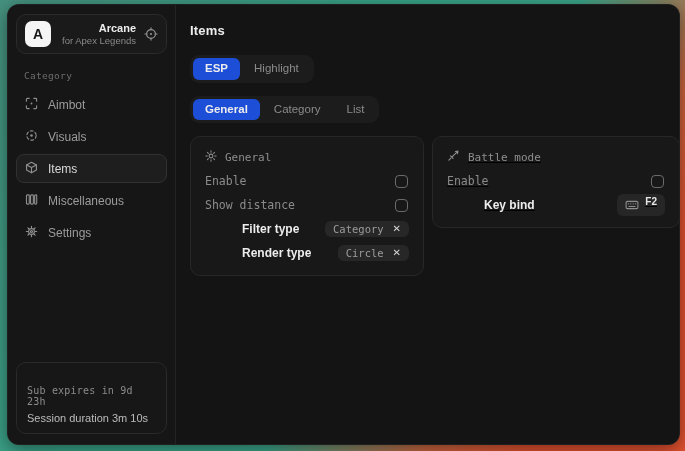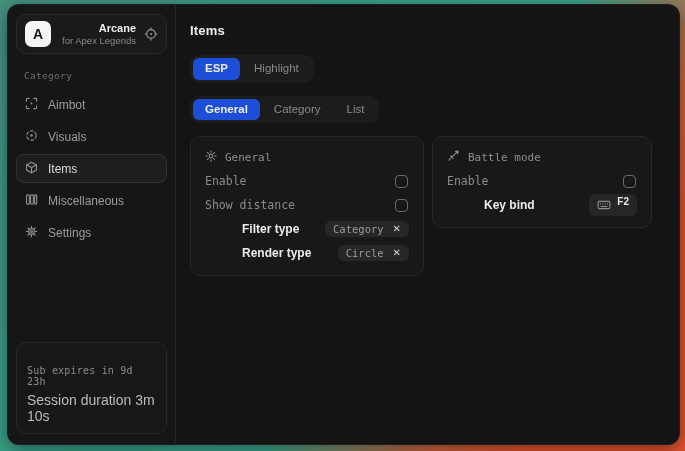--- a/index.html
+++ b/index.html
@@ -46,40 +46,40 @@
     color:#9c9c9c; font-size:12px; cursor:pointer; line-height:1;
   }
   .nav-item.selected { background:#1e1e1e; border-color:#313131; color:#d9d9d9; }
   .nav-item svg { flex:0 0 auto; }
   .spacer { flex:1; }
   .footer-card {
     border:1px solid #2a2a2a; border-radius:10px; padding:9px 10px;
     display:flex; flex-direction:column; gap:5px; background:#171717;
   }
   .footer-line1 { font-family:"DejaVu Sans Mono", monospace; font-size:10px; color:#8c8c8c; letter-spacing:.2px;margin-top:13px; }
-  .footer-line2 { font-size:14px; color:#bcbcbc; }
+  .footer-line2 { font-size:11px; color:#bcbcbc; }
   
   .main { flex:1; padding:14px 12px 14px 14px; display:flex; flex-direction:column; }
   .page-title { font-size:13px; font-weight:bold; color:#ededed; margin:4px 0 17px 0; letter-spacing:.2px; }
   .tab-group {
     display:inline-flex; align-self:flex-start; background:#1c1c1c;
     border-radius:9px; padding:3px; gap:2px; margin-bottom:13px;
   }
   .tab {
     padding:5px 12px; border-radius:6px; font-size:11.5px; color:#8a8a8a;
     cursor:pointer; line-height:1;
   }
   .tab.selected { background:#1d4ed8; color:#ececec; font-weight:bold; }
   .panels { display:flex; gap:8px; align-items:flex-start; margin-top:0; }
   .panel {
     background:#181818; border:1px solid #272727; border-radius:10px;
     padding:10px 14px 10px 14px;
   }
   .panel.general { width:234px; }
-  .panel.battle  { width:220px; }
+  .panel.battle  { width:248px;text-decoration:underline; }
   .panel-header { display:flex; align-items:center; gap:8px; height:20px; margin-bottom:2px; }
   .panel-title { font-family:"DejaVu Sans Mono", monospace; font-size:11px; color:#8e8e8e; }
   .row { display:flex; align-items:center; justify-content:space-between; height:24px; }
   .lbl-dim { font-family:"DejaVu Sans Mono", monospace; font-size:11.5px; color:#8b8b8b; }
   .lbl-bright { font-size:12px; font-weight:bold; color:#ececec;margin-left:37px; }
   .checkbox {
     width:13px; height:13px; border:1.5px solid #6a6a6a; border-radius:4px;
     background:transparent; cursor:pointer; flex:0 0 auto; margin-right:1px;
   }
   .select-pill {

